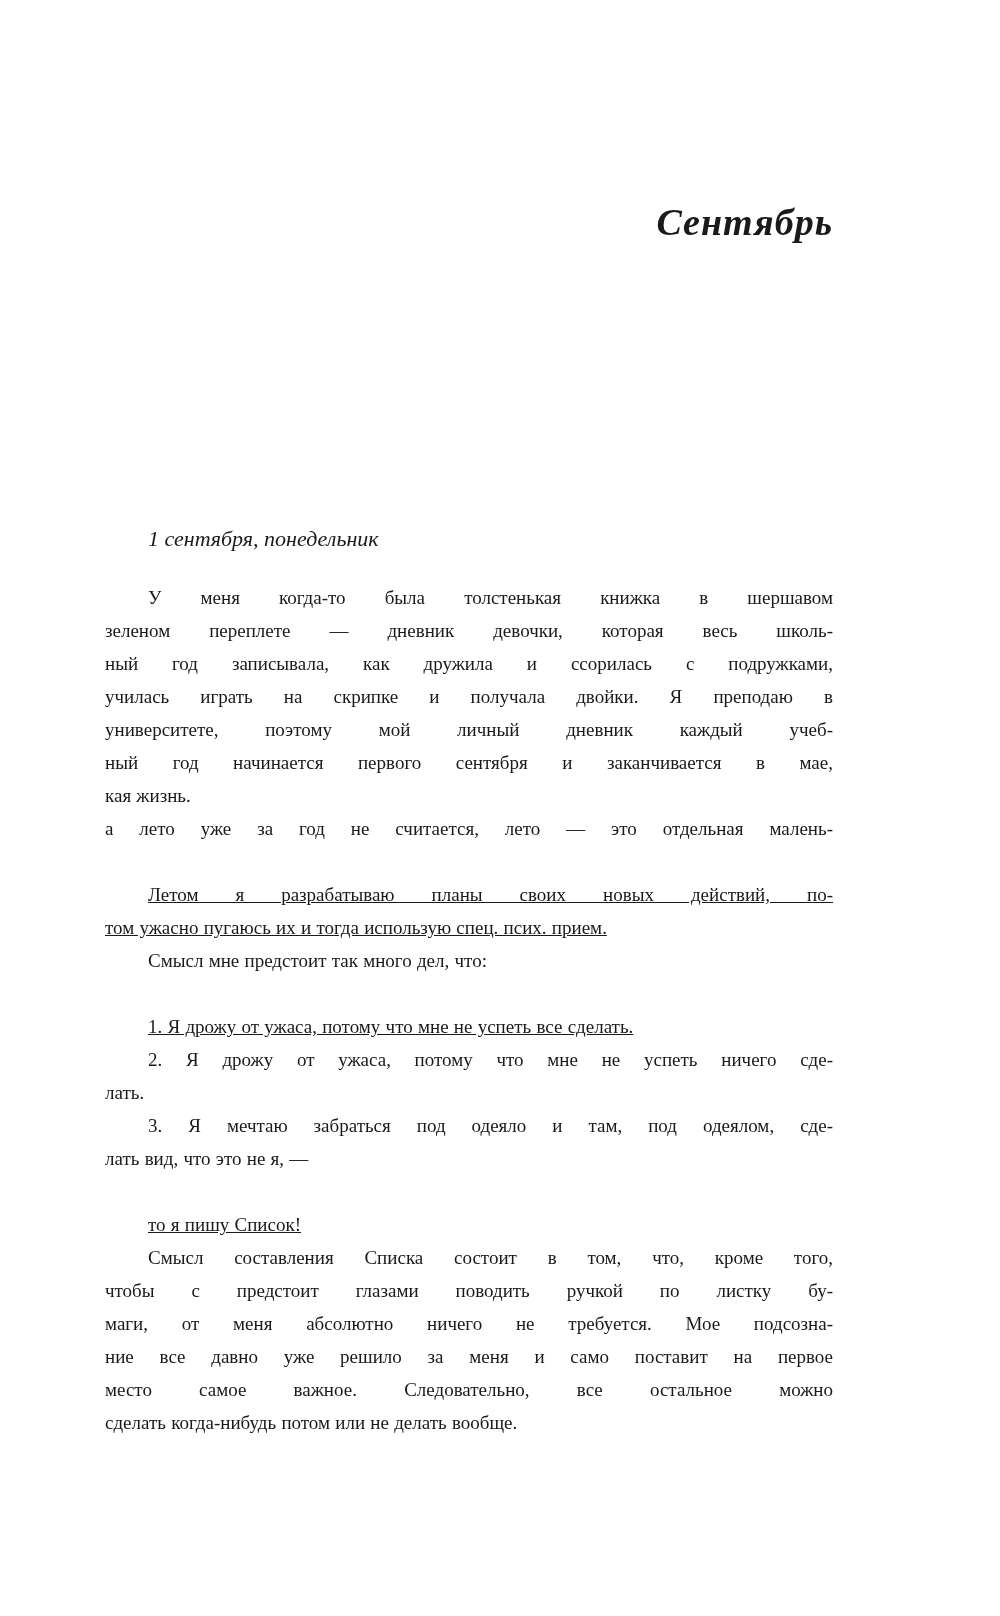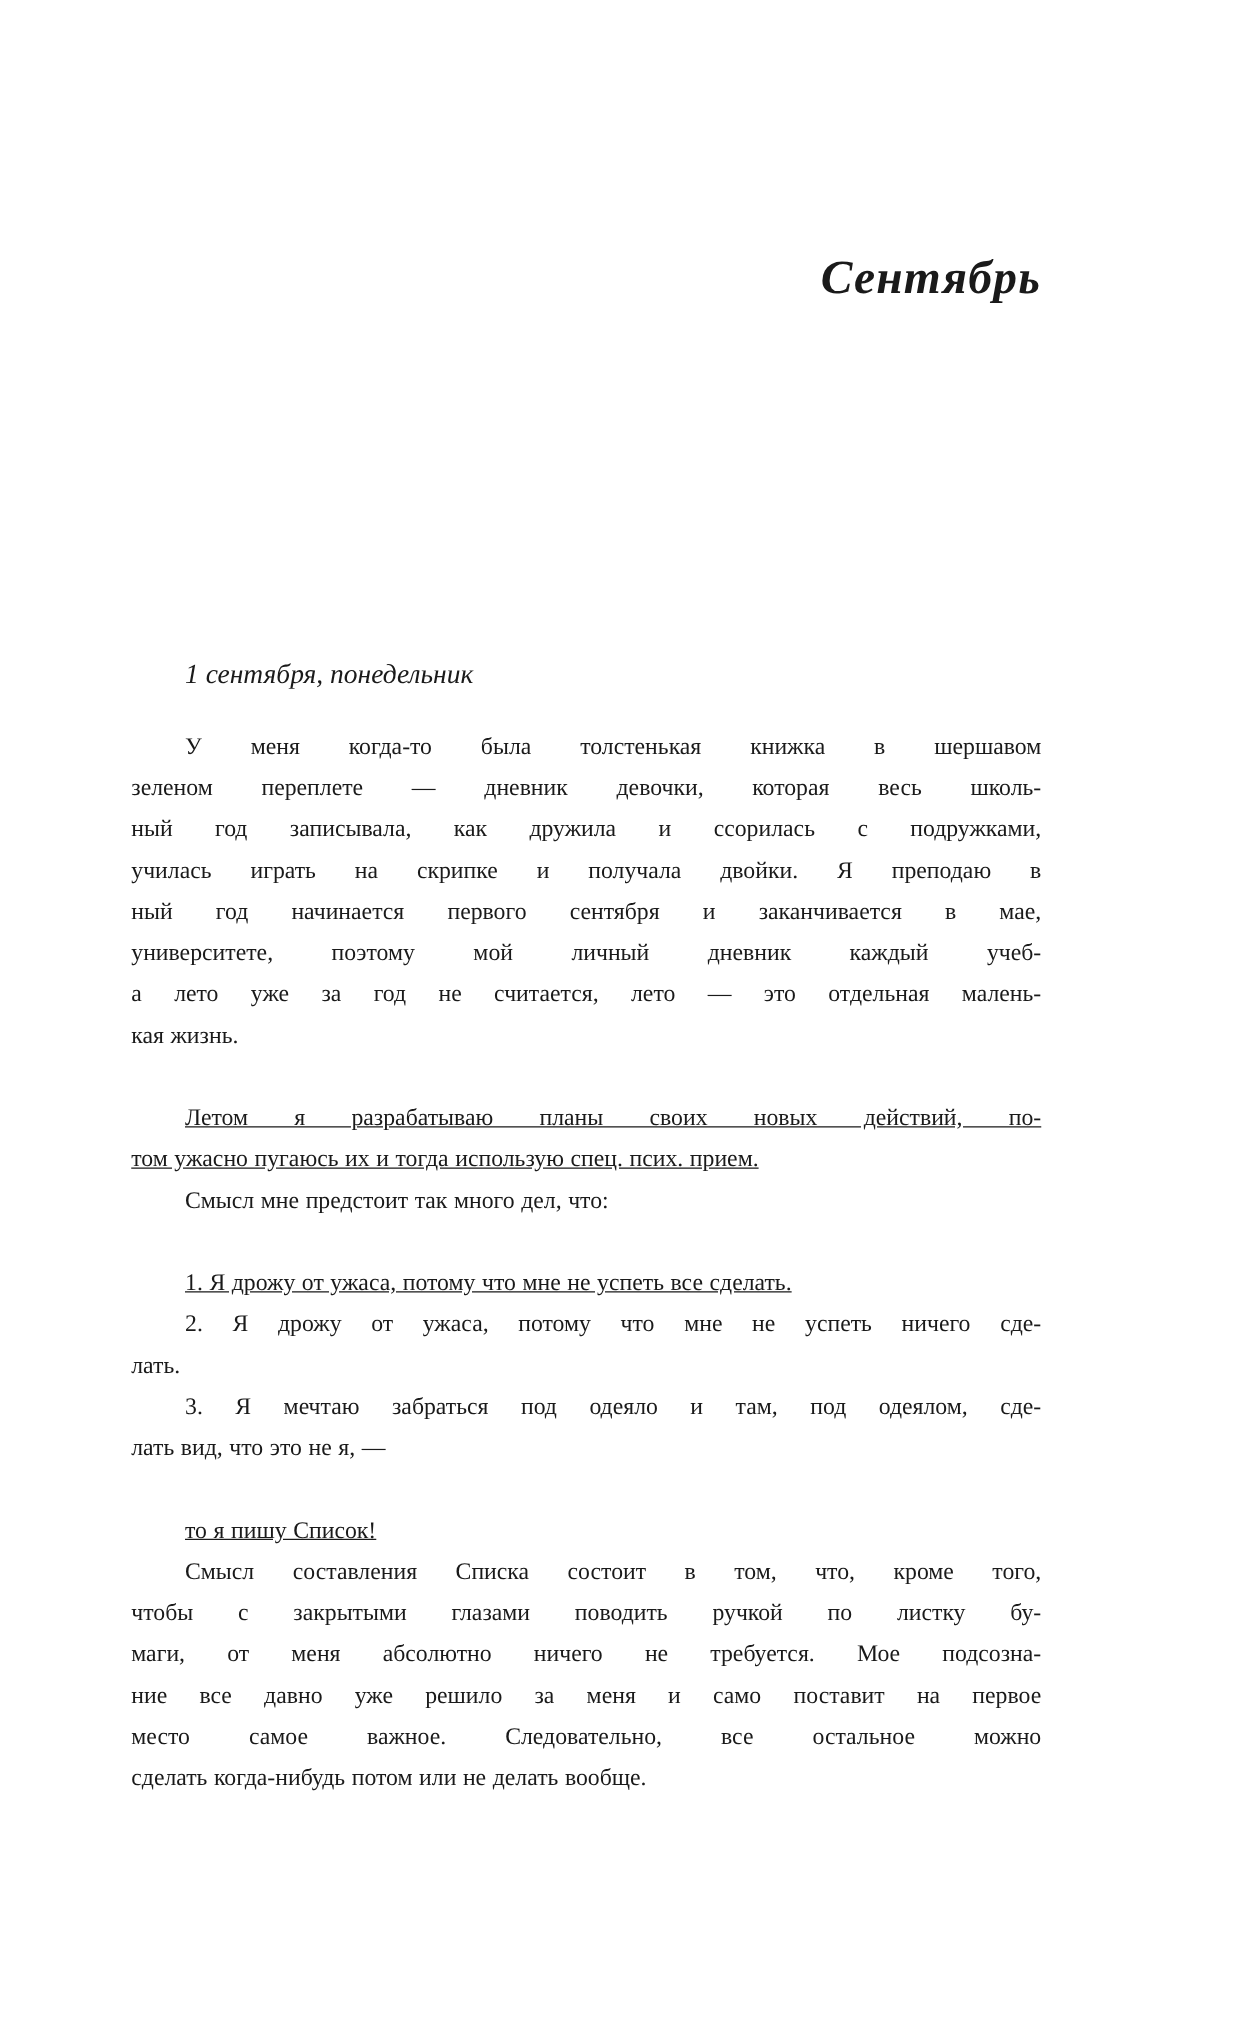--- a/index.html
+++ b/index.html
@@ -65,24 +65,24 @@
   <div class="chapter-title">Сентябрь</div>
 
   <div class="date-line">1 сентября, понедельник</div>
 
   <div class="body-text">
       <div class="paragraph">
         <div class="line first">У меня когда-то была толстенькая книжка в шершавом</div>
         <div class="line">зеленом переплете — дневник девочки, которая весь школь-</div>
         <div class="line">ный год записывала, как дружила и ссорилась с подружками,</div>
         <div class="line">училась играть на скрипке и получала двойки. Я преподаю в</div>
+        <div class="line">университете, поэтому мой личный дневник каждый учеб-</div>
         <div class="line">ный год начинается первого сентября и заканчивается в мае,</div>
-        <div class="line">университете, поэтому мой личный дневник каждый учеб-</div>
+        <div class="line last">кая жизнь.</div>
         <div class="line">а лето уже за год не считается, лето — это отдельная малень-</div>
-        <div class="line last">кая жизнь.</div>
       </div>
       <div class="paragraph gap">
         <div class="line first">Летом я разрабатываю планы своих новых действий, по-</div>
         <div class="line last">том ужасно пугаюсь их и тогда использую спец. псих. прием.</div>
       </div>
       <div class="paragraph">
         <div class="line first last">Смысл мне предстоит так много дел, что:</div>
       </div>
       <div class="paragraph gap">
         <div class="line first last">1. Я дрожу от ужаса, потому что мне не успеть все сделать.</div>
@@ -93,20 +93,20 @@
       </div>
       <div class="paragraph">
         <div class="line first">3. Я мечтаю забраться под одеяло и там, под одеялом, сде-</div>
         <div class="line last">лать вид, что это не я, —</div>
       </div>
       <div class="paragraph gap">
         <div class="line first last">то я пишу Список!</div>
       </div>
       <div class="paragraph">
         <div class="line first">Смысл составления Списка состоит в том, что, кроме того,</div>
-        <div class="line">чтобы с закрытыми глазами поводить ручкой по листку бу-</div>
+        <div class="line">чтобы с предстоит глазами поводить ручкой по листку бу-</div>
         <div class="line">маги, от меня абсолютно ничего не требуется. Мое подсозна-</div>
         <div class="line">ние все давно уже решило за меня и само поставит на первое</div>
         <div class="line">место самое важное. Следовательно, все остальное можно</div>
         <div class="line last">сделать когда-нибудь потом или не делать вообще.</div>
       </div>
     </div>
 </div>
 
 </body></html>

